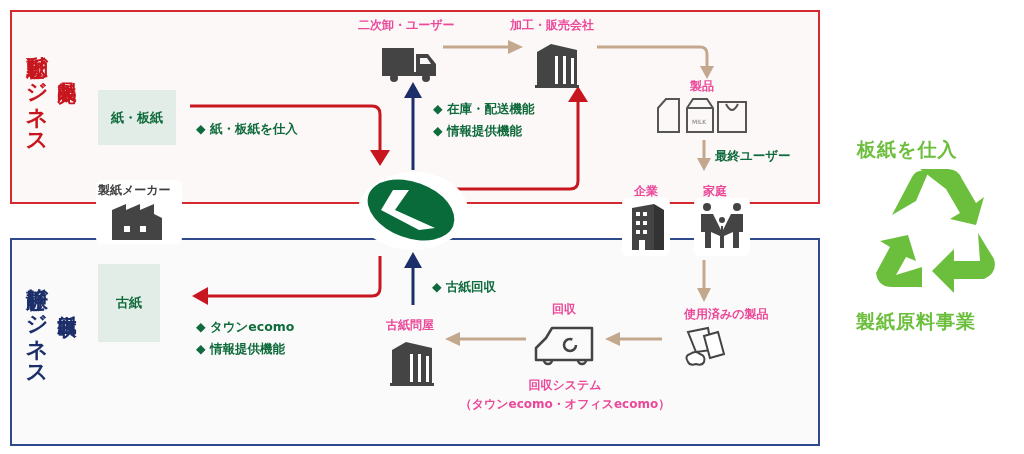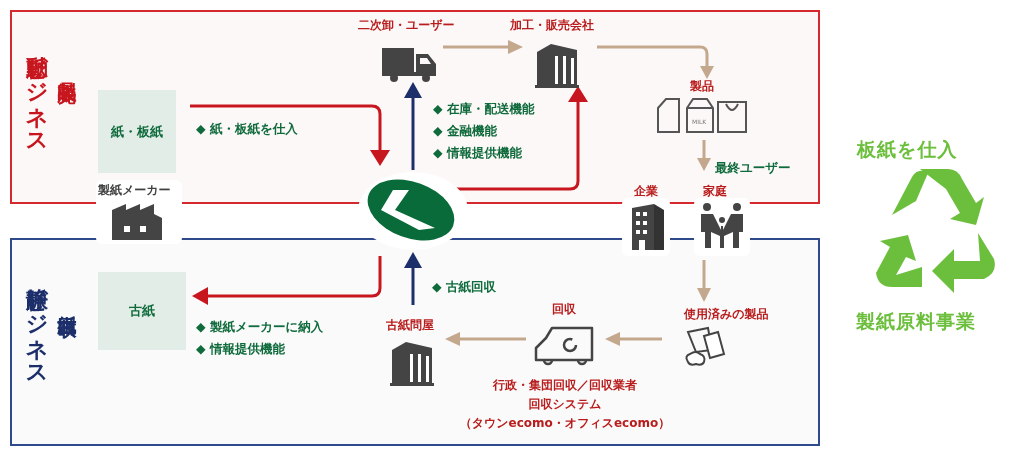--- a/index.html
+++ b/index.html
@@ -8,21 +8,21 @@
   .abs { position:absolute; }
   .box-artery { position:absolute; left:10px; top:10px; width:810px; height:194px;
                 border:2px solid #d42a2f; background:#fdf8f8; box-sizing:border-box; }
   .box-vein { position:absolute; left:10px; top:238px; width:810px; height:208px;
               border:2px solid #2e4a8c; background:#fafafa; box-sizing:border-box; }
   .vtext { writing-mode:vertical-rl; font-weight:bold; letter-spacing:1px; }
   .vt-big { font-size:22px; line-height:24px; }
   .vt-small { font-size:19px; line-height:22px; }
   .red { color:#c7161e; }
   .navy { color:#1d2f6b; }
-  .dark { color:#b91c1c; }
+  .dark { color:#ec4899; }
   .lbl { font-size:12px; font-weight:bold; white-space:nowrap; }
   .glbl { font-size:12.5px; font-weight:bold; color:#0f6b3c; white-space:nowrap; line-height:22px; }
   .paperbox { position:absolute; background:#e3ede8; color:#0f6b3c; font-weight:bold;
               font-size:13px; display:flex; align-items:center; justify-content:center; }
   .iconbg { position:absolute; background:#ffffff; border-radius:6px; }
   .side-title { font-size:19px; font-weight:bold; color:#6cbf3c; letter-spacing:1px; white-space:nowrap; }
   svg { position:absolute; overflow:visible; }
 </style>
 </head>
 <body>
@@ -30,22 +30,22 @@
 <div class="box-artery"></div>
 
 <div class="box-vein"></div>
 
 <div class="abs vtext vt-big red" style="left:25px;top:38px;">動脈ビジネス</div>
 <div class="abs vtext vt-small red" style="left:57px;top:66px;">製品販売</div>
 
 <div class="abs vtext vt-big navy" style="left:25px;top:270px;">静脈ビジネス</div>
 <div class="abs vtext vt-small navy" style="left:57px;top:300px;">古紙回収</div>
 
-<div class="paperbox" style="left:98px;top:90px;width:78px;height:83px;">紙・板紙</div>
-<div class="paperbox" style="left:98px;top:272px;width:88px;height:78px;">古紙</div>
+<div class="paperbox" style="left:98px;top:90px;width:78px;height:55px;">紙・板紙</div>
+<div class="paperbox" style="left:98px;top:264px;width:62px;height:78px;">古紙</div>
 
 <svg width="1024" height="454" style="left:0;top:0;">
 
   <path d="M190 106 H372 Q380 106 380 114 V150" fill="none" stroke="#c7161e" stroke-width="3"></path>
   <polygon points="370,150 390,150 380,166" fill="#c7161e"></polygon>
 
   <line x1="413" y1="170" x2="413" y2="96" stroke="#1d2f6b" stroke-width="3"></line>
   <polygon points="404,98 422,98 413,82" fill="#1d2f6b"></polygon>
 
   <path d="M455 189 H570 Q578 189 578 181 V100" fill="none" stroke="#c7161e" stroke-width="3"></path>
@@ -72,40 +72,38 @@
   <line x1="413" y1="305" x2="413" y2="266" stroke="#1d2f6b" stroke-width="3"></line>
   <polygon points="404,268 422,268 413,252" fill="#1d2f6b"></polygon>
 
   <path d="M380 256 V288 Q380 296 372 296 H206" fill="none" stroke="#c7161e" stroke-width="3"></path>
   <polygon points="208,287 208,305 192,296" fill="#c7161e"></polygon>
 </svg>
 
 <div class="abs glbl" style="left:196px;top:118px;">◆ <span>紙・板紙を仕入</span></div>
 <div class="abs" style="left:433px;top:98px;">
   <div class="glbl">◆ <span>在庫・配送機能</span></div>
-  <div class="glbl">◆ <span>金融機能</span></div>
   <div class="glbl">◆ <span>情報提供機能</span></div>
 </div>
-<div class="abs glbl" style="left:715px;top:145px;margin-top:12px;">最終ユーザー</div>
+<div class="abs glbl" style="left:715px;top:145px;">最終ユーザー</div>
 <div class="abs glbl" style="left:432px;top:276px;">◆ <span>古紙回収</span></div>
 <div class="abs" style="left:196px;top:316px;">
-  <div class="glbl">◆ <span>製紙メーカーに納入</span></div>
+  <div class="glbl">◆ <span>タウンecomo</span></div>
   <div class="glbl">◆ <span>情報提供機能</span></div>
 </div>
 
 <div class="abs lbl dark" style="left:358px;top:17px;">二次卸・ユーザー</div>
 <div class="abs lbl dark" style="left:510px;top:17px;">加工・販売会社</div>
 <div class="abs lbl dark" style="left:690px;top:78px;">製品</div>
 <div class="abs lbl dark" style="left:634px;top:183px;">企業</div>
 <div class="abs lbl dark" style="left:703px;top:183px;">家庭</div>
 <div class="abs lbl dark" style="left:386px;top:317px;">古紙問屋</div>
 <div class="abs lbl dark" style="left:552px;top:301px;">回収</div>
 <div class="abs lbl dark" style="left:684px;top:306px;font-family:Liberation Serif, serif;">使用済みの製品</div>
 <div class="abs" style="left:440px;top:376px;width:250px;text-align:center;">
-  <div class="lbl dark" style="line-height:19px;">行政・集団回収／回収業者</div>
   <div class="lbl dark" style="line-height:19px;">回収システム</div>
   <div class="lbl dark" style="line-height:19px;">（タウンecomo・オフィスecomo）</div>
 </div>
 
 <div class="iconbg" style="left:96px;top:180px;width:86px;height:64px;"></div>
 <div class="abs lbl" style="left:98px;top:182px;color:#404040;">製紙メーカー</div>
 <svg width="60" height="40" style="left:110px;top:202px;">
   <path d="M2 38 V8 L16 2 V8 L30 2 V8 L44 2 V12 L52 16 V38 Z" fill="#444"></path>
   <rect x="14" y="24" width="6" height="6" fill="#fff"></rect>
   <rect x="30" y="24" width="6" height="6" fill="#fff"></rect>

